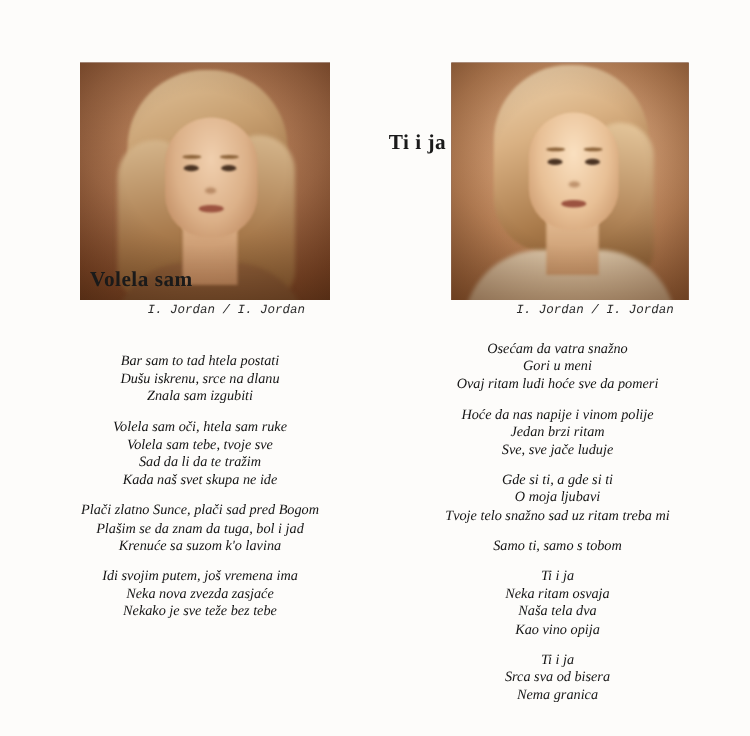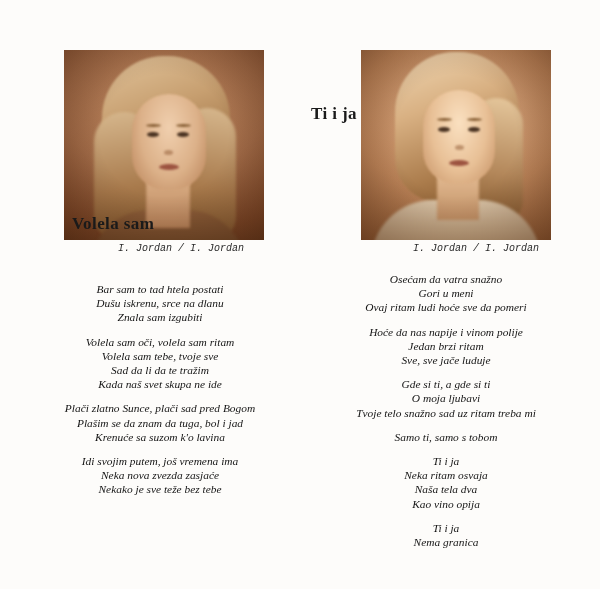--- a/index.html
+++ b/index.html
@@ -335,21 +335,21 @@
   <div class="credit credit-left">I. Jordan / I. Jordan</div>
   <div class="credit credit-right">I. Jordan / I. Jordan</div>
 
   <div class="lyrics lyrics-left" id="lyrics-left">
       <div class="stanza">
         <div class="line">Bar sam to tad htela postati</div>
         <div class="line">Dušu iskrenu, srce na dlanu</div>
         <div class="line">Znala sam izgubiti</div>
       </div>
       <div class="stanza">
-        <div class="line">Volela sam oči, volela sam ritam</div>
+        <div class="line">Volela sam oči, htela sam ruke</div>
         <div class="line">Volela sam tebe, tvoje sve</div>
         <div class="line">Sad da li da te tražim</div>
         <div class="line">Kada naš svet skupa ne ide</div>
       </div>
       <div class="stanza">
         <div class="line">Plači zlatno Sunce, plači sad pred Bogom</div>
         <div class="line">Plašim se da znam da tuga, bol i jad</div>
         <div class="line">Krenuće sa suzom k'o lavina</div>
       </div>
       <div class="stanza">
@@ -378,17 +378,18 @@
         <div class="line">Samo ti, samo s tobom</div>
       </div>
       <div class="stanza">
         <div class="line">Ti i ja</div>
         <div class="line">Neka ritam osvaja</div>
         <div class="line">Naša tela dva</div>
         <div class="line">Kao vino opija</div>
       </div>
       <div class="stanza">
         <div class="line">Ti i ja</div>
+        <div class="line">Srca sva od bisera</div>
         <div class="line">Nema granica</div>
       </div>
     </div>
 
 </div>
 
 </body></html>

